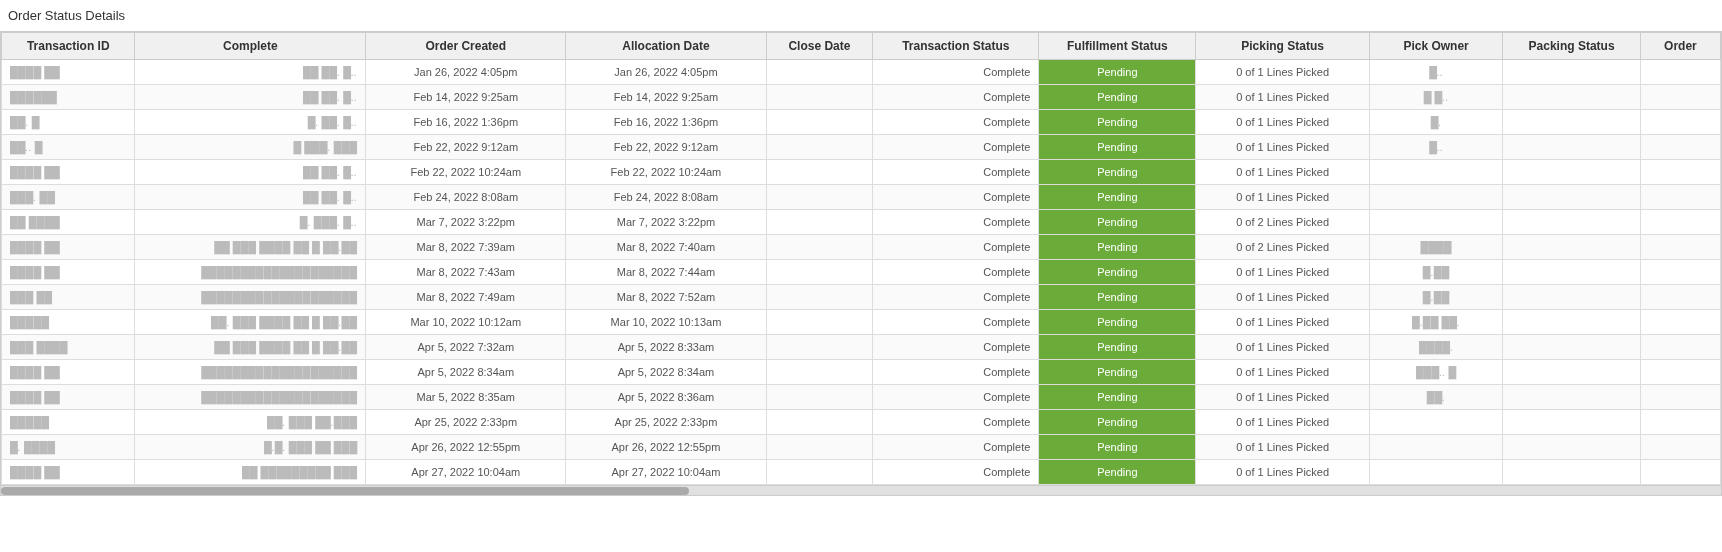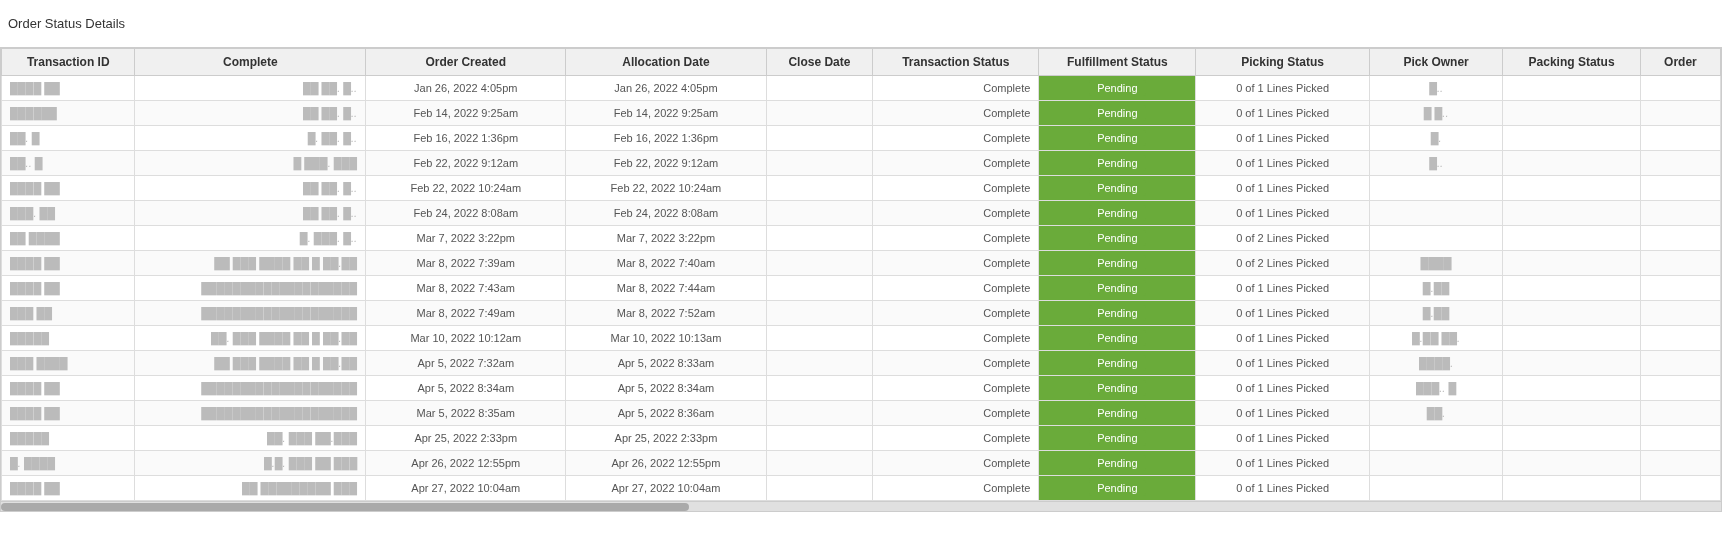--- a/index.html
+++ b/index.html
@@ -7,21 +7,21 @@
       margin: 0;
       padding: 0;
     }
     body {
       font-family: Arial, sans-serif;
       font-size: 12px;
       background: #fff;
       color: #333;
     }
     .page-title {
-      padding: 16px 8px;
+      padding: 8px 8px;
       font-size: 13px;
       color: #333;
     }
     .table-wrapper {
       overflow-x: auto;
       border: 1px solid #ccc;
     }
     table {
       width: 100%;
       border-collapse: collapse;

